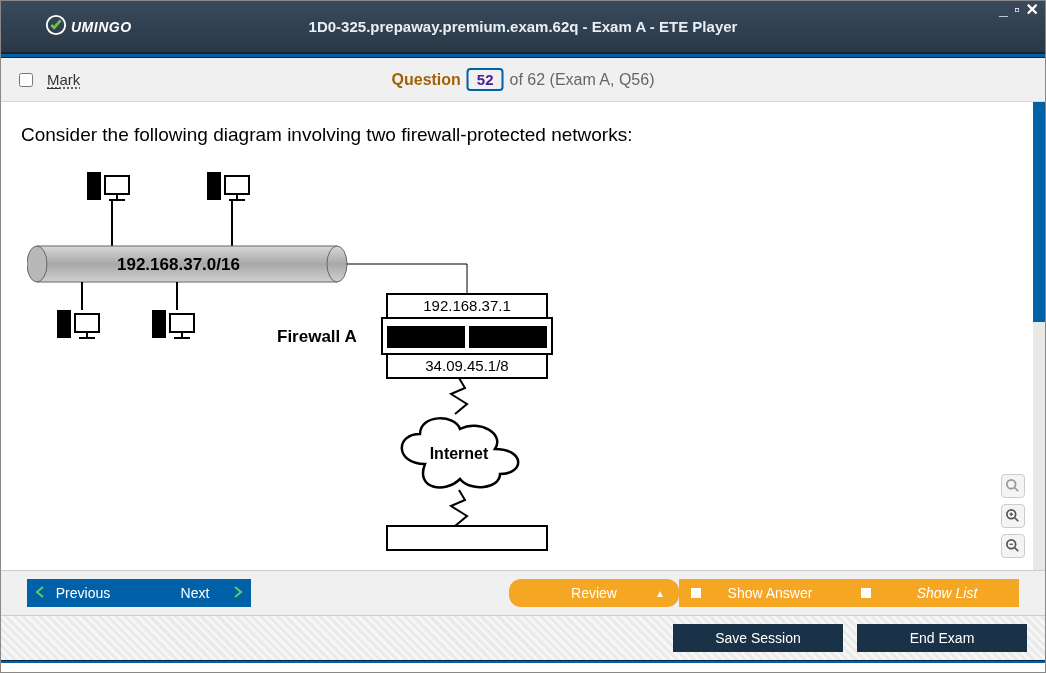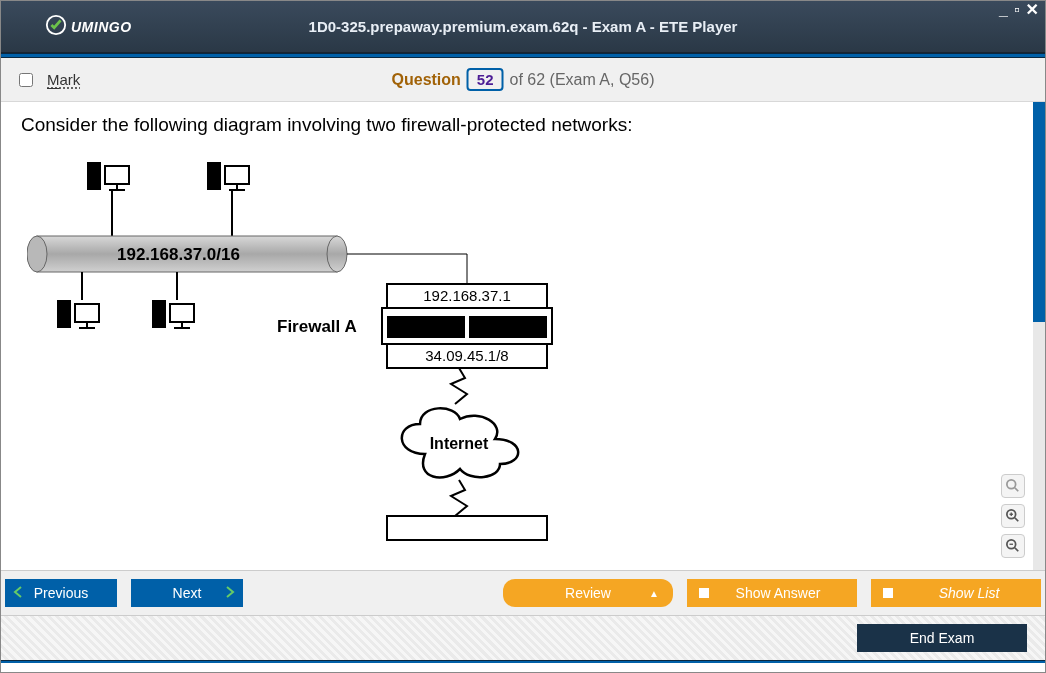--- a/index.html
+++ b/index.html
@@ -17,31 +17,31 @@
     .mark-group { display: flex; align-items: center; gap: 14px; }
     .mark-check { width: 14px; height: 14px; }
     .mark-label { font-size: 15px; color: #333; text-decoration: underline dotted; text-underline-offset: 3px; }
     .mark-label .ul { text-decoration: underline; }
     .question-center { position: absolute; left: 50%; transform: translateX(-50%); display: flex; align-items: center; gap: 6px; font-size: 16px; color: #444; }
     .q-label { font-weight: 600; color: #a16207; }
     .q-num-box { border: 2px solid #0060a8; border-radius: 4px; padding: 1px 8px; font-weight: 600; color: #4c1d95; font-size: 15px; }
     .q-rest { color: #666; }
     
     .content { height: 468px; background: #fff; position: relative; overflow: hidden; }
-    .content-inner { padding: 12px 20px; position: relative; height: 100%; }
+    .content-inner { padding: 22px 20px; position: relative; height: 100%; }
     .question-text { font-size: 19px; color: #000; margin-bottom: 26px; }
     .scrollbar-right { position: absolute; right: 0; top: 0; bottom: 0; width: 12px; background: #e8e8e8; }
     .scrollbar-thumb { background: #0060a8; width: 100%; height: 220px; }
     
     .diagram { position: relative; width: 560px; height: 400px; margin-left: 6px; }
     
     .zoom-controls { position: absolute; right: 20px; bottom: 12px; display: flex; flex-direction: column; gap: 6px; }
     .zoom-btn { width: 24px; height: 24px; background: #f4f4f4; border: 1px solid #ccc; border-radius: 4px; display: flex; align-items: center; justify-content: center; cursor: pointer; }
     
-    .button-bar1 { height: 46px; background: #f0f0f0; border-top: 1px solid #ccc; border-bottom: 1px solid #ccc; display: flex; align-items: center; padding: 0 4px; gap: 14px; }
+    .button-bar1 { height: 46px; background: #f0f0f0; border-top: 1px solid #ccc; border-bottom: 1px solid #ccc; display: flex; align-items: center; padding: 0 26px; }
     .btn { height: 28px; border: none; cursor: pointer; font-size: 14px; font-weight: 500; display: inline-flex; align-items: center; justify-content: center; color: #fff; }
     .btn-blue { background: #0060a8; width: 112px; position: relative; }
     .btn-blue .chev-l { position: absolute; left: 8px; }
     .btn-blue .chev-r { position: absolute; right: 8px; }
     .spacer { flex: 1; }
     .btn-orange { background: #f5a623; width: 170px; position: relative; }
     .btn-orange.review { width: 170px; border-radius: 12px; }
     .btn-orange .tri-up { position: absolute; right: 14px; font-size: 10px; }
     .btn-orange .sq { position: absolute; left: 12px; width: 10px; height: 10px; background: #fff; }
     
@@ -210,15 +210,16 @@
     <span class="sq"></span>
     <span style="margin-left:12px;">Show Answer</span>
   </button>
   <button class="btn btn-orange">
     <span class="sq"></span>
     <span style="margin-left:26px;font-style:italic;">Show List</span>
   </button>
 </div>
 
 <div class="button-bar2">
+  <button class="btn-dark">Save Session</button>
   <button class="btn-dark">End Exam</button>
 </div>
 <div class="bottom-stripe"></div>
 
 </body></html>

